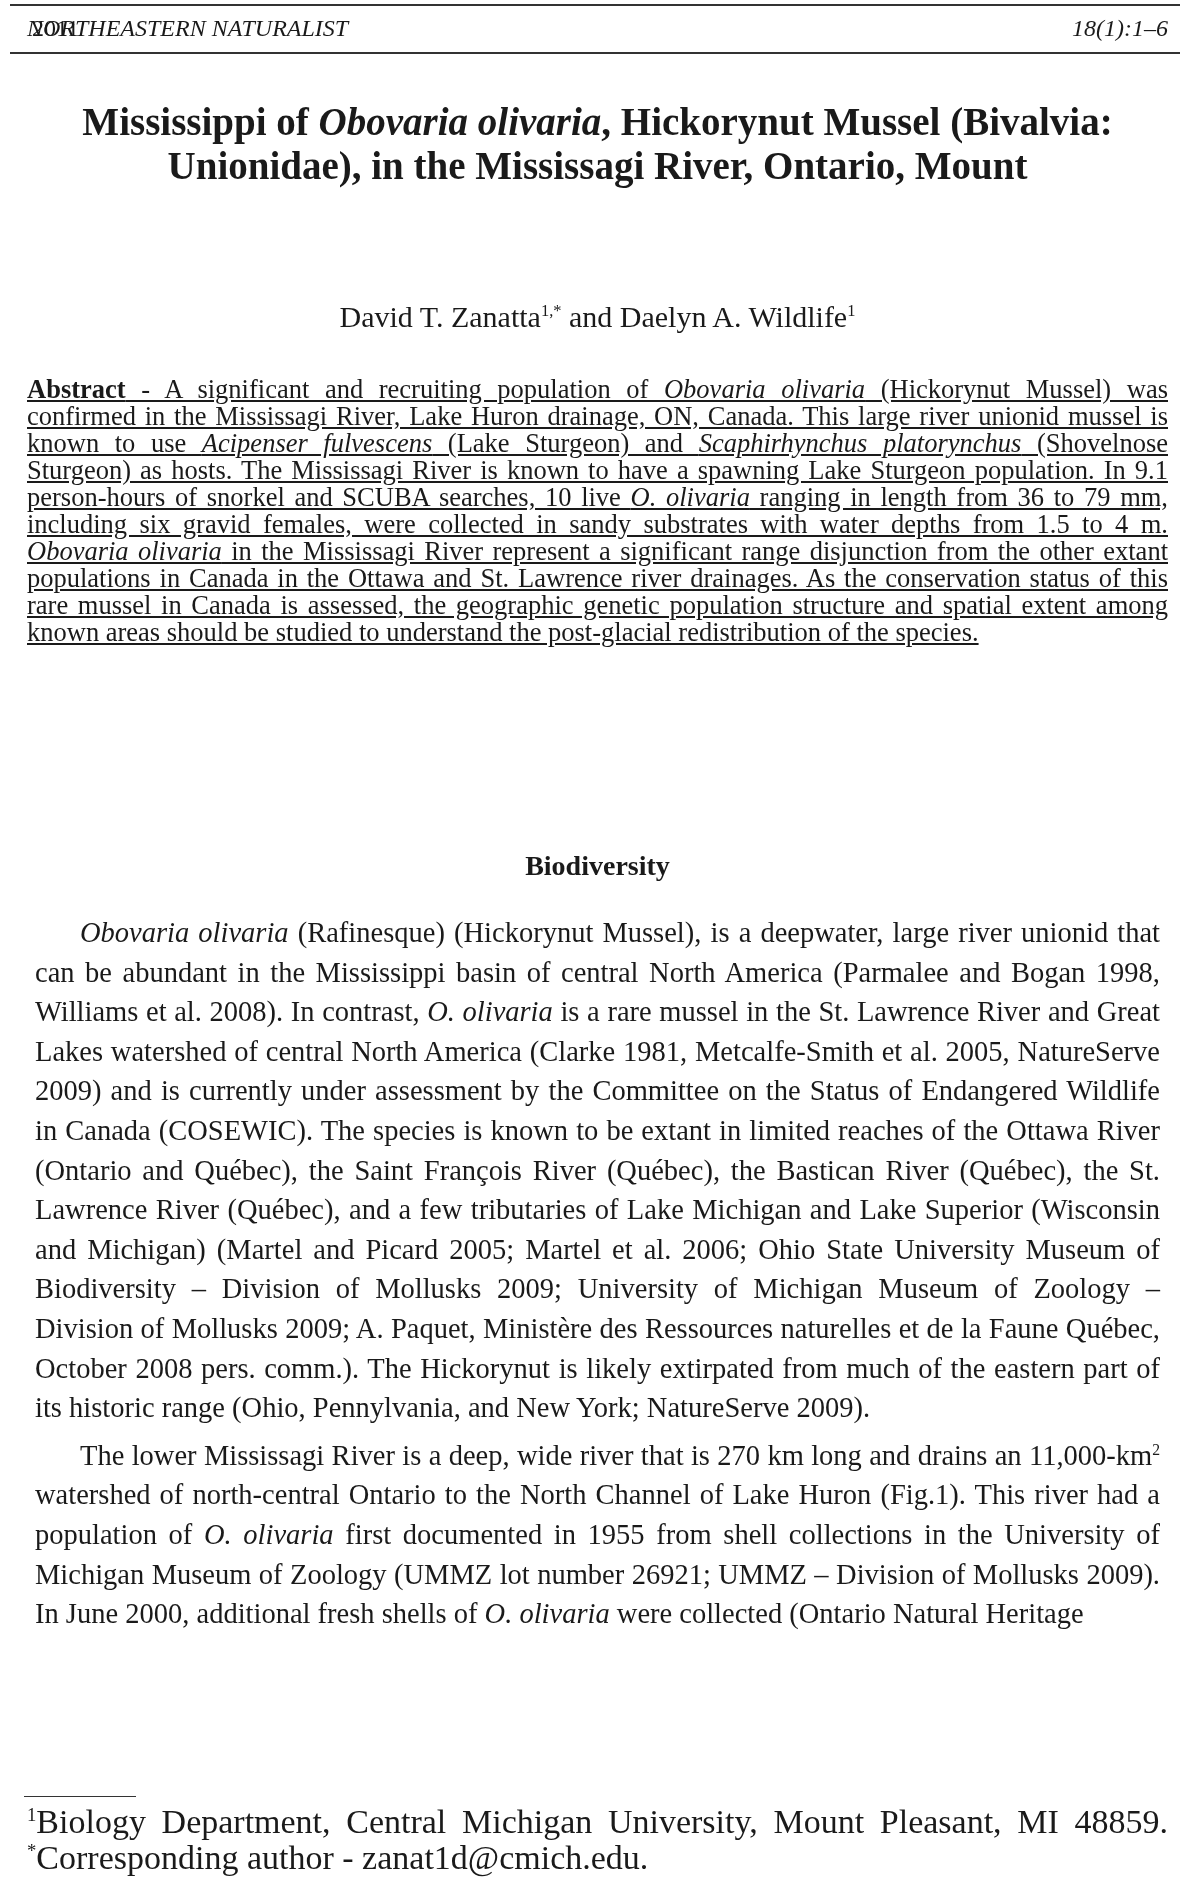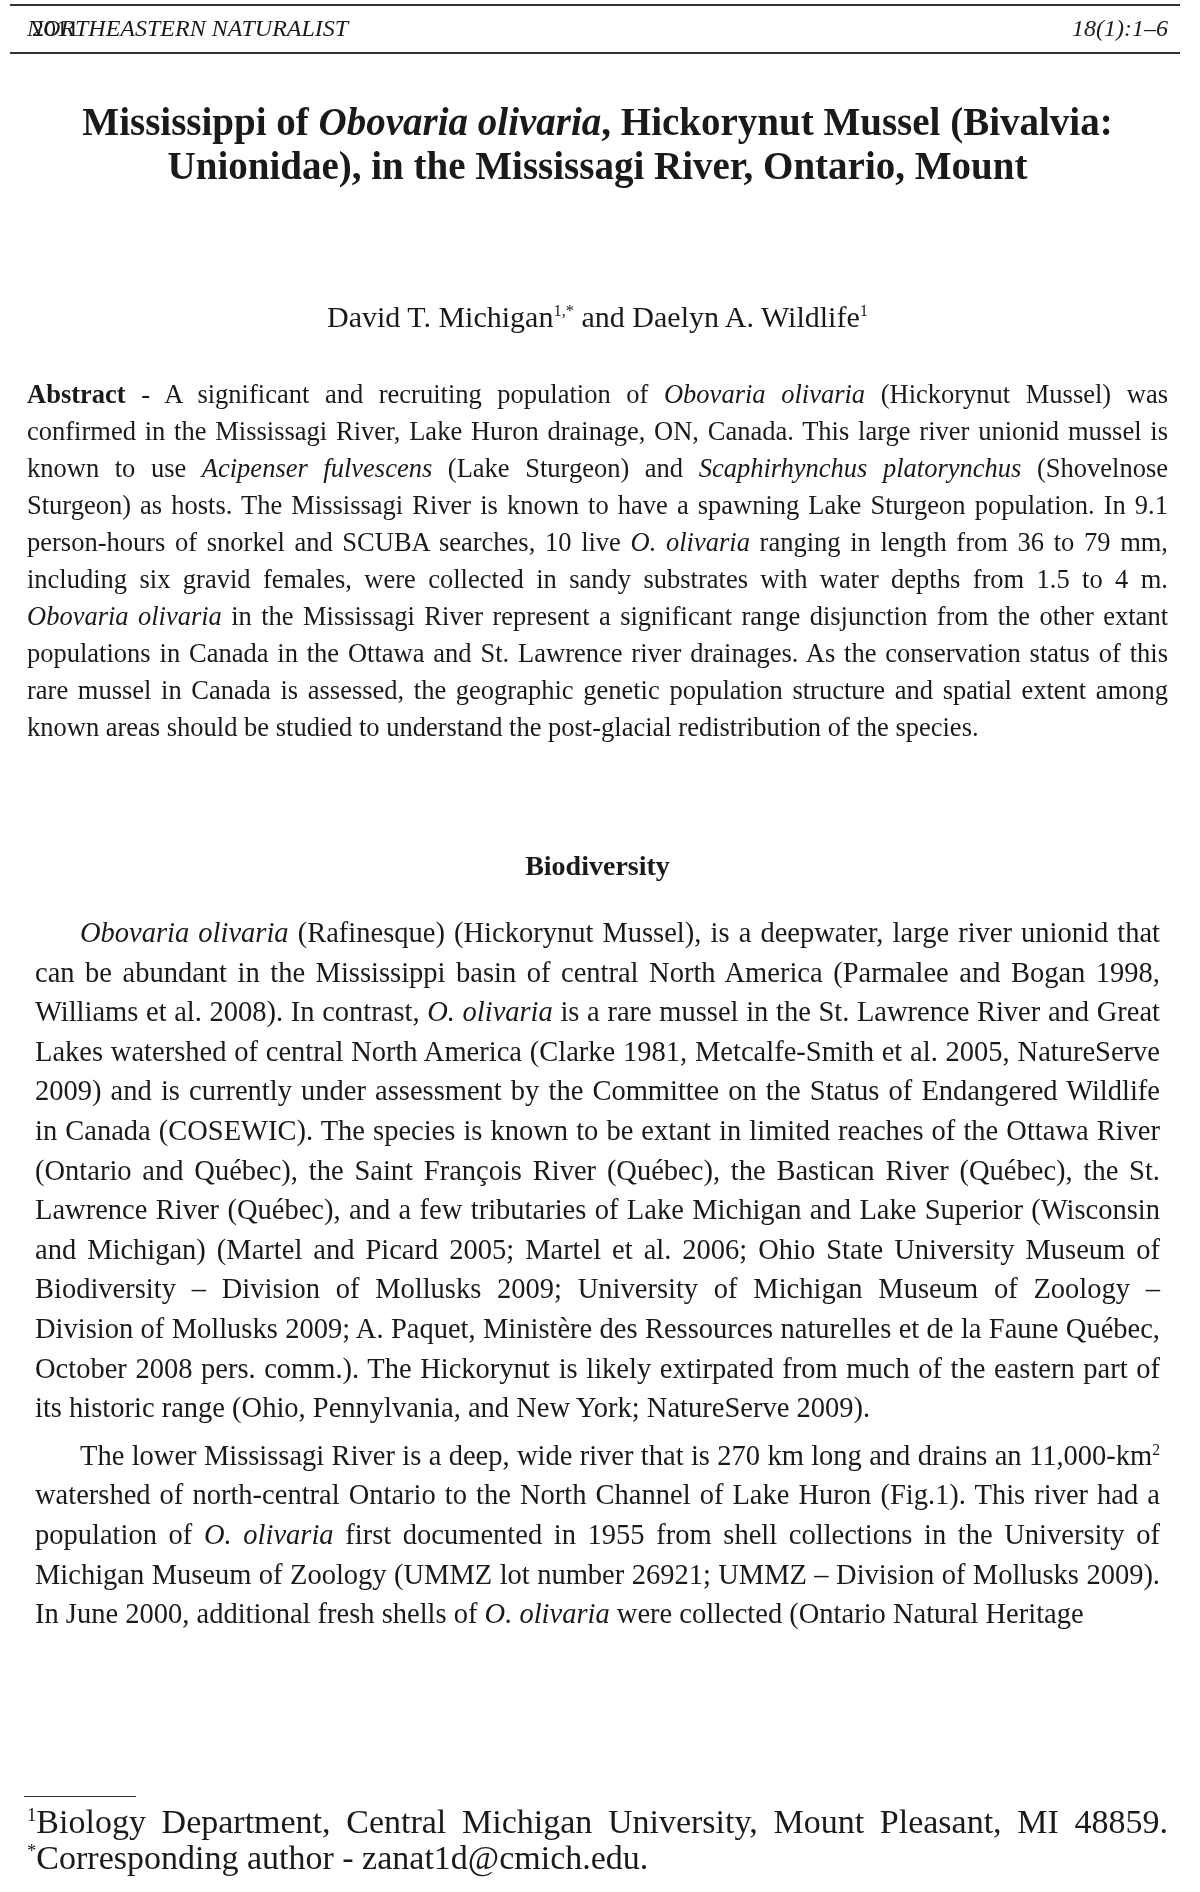--- a/index.html
+++ b/index.html
@@ -14,21 +14,21 @@
   .rh-center { position: absolute; left: 0; right: 0; font-style: italic; }
   .rh-right { position: absolute; right: 0; top: 0; font-style: italic; }
 
   .title { position: absolute; top: 100px; left: 27px; width: 1141px; text-align: center;
            font-weight: bold; font-size: 39px; line-height: 44px; }
   .authors { position: absolute; top: 298px; left: 27px; width: 1141px; text-align: center;
              font-size: 30px; line-height: 38px; }
   sup { font-size: 0.55em; vertical-align: super; line-height: 0; }
 
   .abstract { position: absolute; top: 376px; left: 27px; width: 1141px;
-              font-size: 26.5px; line-height: 37px; text-align: justify; }
+              font-size: 26.5px; line-height: 27px; text-align: justify; text-decoration: underline; }
   .abstract-label { font-weight: bold; }
 
   .section-heading { position: absolute; top: 848px; left: 27px; width: 1141px;
                      text-align: center; font-weight: bold; font-size: 28px; line-height: 36px; }
 
   .body-text { position: absolute; top: 905px; left: 27px; width: 1141px;
                font-size: 28.5px; line-height: 39.6px; text-align: justify; }
   .body-text p { margin: 8px; text-indent: 45px; }
 
   .footnote-rule { position: absolute; top: 1796px; left: 24px; width: 112px; border-top: 1.5px solid #333; }
@@ -46,21 +46,21 @@
   <span class="rh-center">NORTHEASTERN NATURALIST</span>
   <span class="rh-right">18(1):1–6</span>
 </div>
 <div class="rule bottom"></div>
 
 <h1 class="title" style="margin:0;">
   <span>Mississippi of </span><i>Obovaria olivaria</i><span>, Hickorynut Mussel (Bivalvia: Unionidae), in the Mississagi River, Ontario, Mount</span>
 </h1>
 
 <div class="authors">
-  <span>David T. Michigan</span><sup>1,*</sup><span> and </span><span>Daelyn A. Wildlife</span><sup>1</sup>
+  <span>David T. Zanatta</span><sup>1,*</sup><span> and </span><span>Daelyn A. Wildlife</span><sup>1</sup>
 </div>
 
 <div class="abstract">
   <span class="abstract-label">Abstract</span><span id="abstract-body"><span> - A significant and recruiting population of </span><i>Obovaria olivaria</i><span> (Hickorynut Mussel) was confirmed in the Mississagi River, Lake Huron drainage, ON, Canada. This large river unionid mussel is known to use </span><i>Acipenser fulvescens</i><span> (Lake Sturgeon) and </span><i>Scaphirhynchus platorynchus</i><span> (Shovelnose Sturgeon) as hosts. The Mississagi River is known to have a spawning Lake Sturgeon population. In 9.1 person-hours of snorkel and SCUBA searches, 10 live </span><i>O. olivaria</i><span> ranging in length from 36 to 79 mm, including six gravid females, were collected in sandy substrates with water depths from 1.5 to 4 m. </span><i>Obovaria olivaria</i><span> in the Mississagi River represent a significant range disjunction from the other extant populations in Canada in the Ottawa and St. Lawrence river drainages. As the conservation status of this rare mussel in Canada is assessed, the geographic genetic population structure and spatial extent among known areas should be studied to understand the post-glacial redistribution of the species.</span></span>
 </div>
 
 <h2 class="section-heading" style="margin:0;">Biodiversity</h2>
 
 <div class="body-text" id="intro-body">
     <p><i>Obovaria olivaria</i><span> (Rafinesque) (Hickorynut Mussel), is a deepwater, large river unionid that can be abundant in the Mississippi basin of central North America (Parmalee and Bogan 1998, Williams et al. 2008). In contrast, </span><i>O. olivaria</i><span> is a rare mussel in the St. Lawrence River and Great Lakes watershed of central North America (Clarke 1981, Metcalfe-Smith et al. 2005, NatureServe 2009) and is currently under assessment by the Committee on the Status of Endangered Wildlife in Canada (COSEWIC). The species is known to be extant in limited reaches of the Ottawa River (Ontario and Québec), the Saint François River (Québec), the Bastican River (Québec), the St. Lawrence River (Québec), and a few tributaries of Lake Michigan and Lake Superior (Wisconsin and Michigan) (Martel and Picard 2005; Martel et al. 2006; Ohio State University Museum of Biodiversity – Division of Mollusks 2009; University of Michigan Museum of Zoology – Division of Mollusks 2009; A. Paquet, Ministère des Ressources naturelles et de la Faune Québec, October 2008 pers. comm.). The Hickorynut is likely extirpated from much of the eastern part of its historic range (Ohio, Pennylvania, and New York; NatureServe 2009).</span></p>

